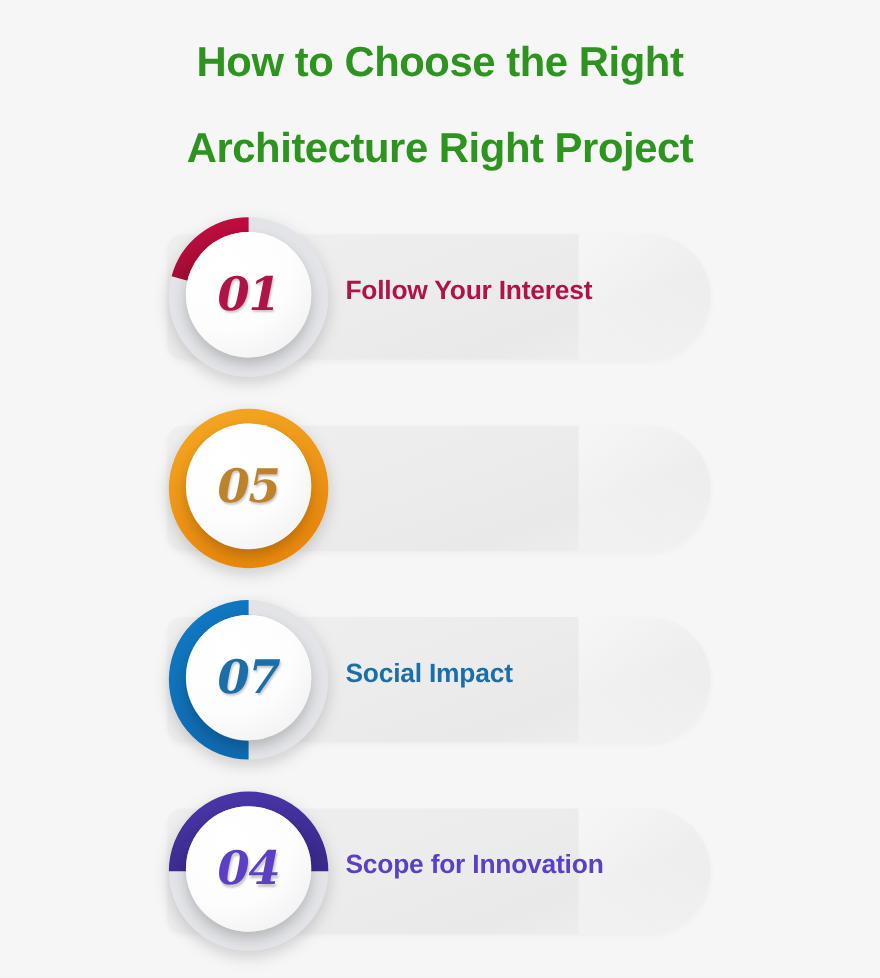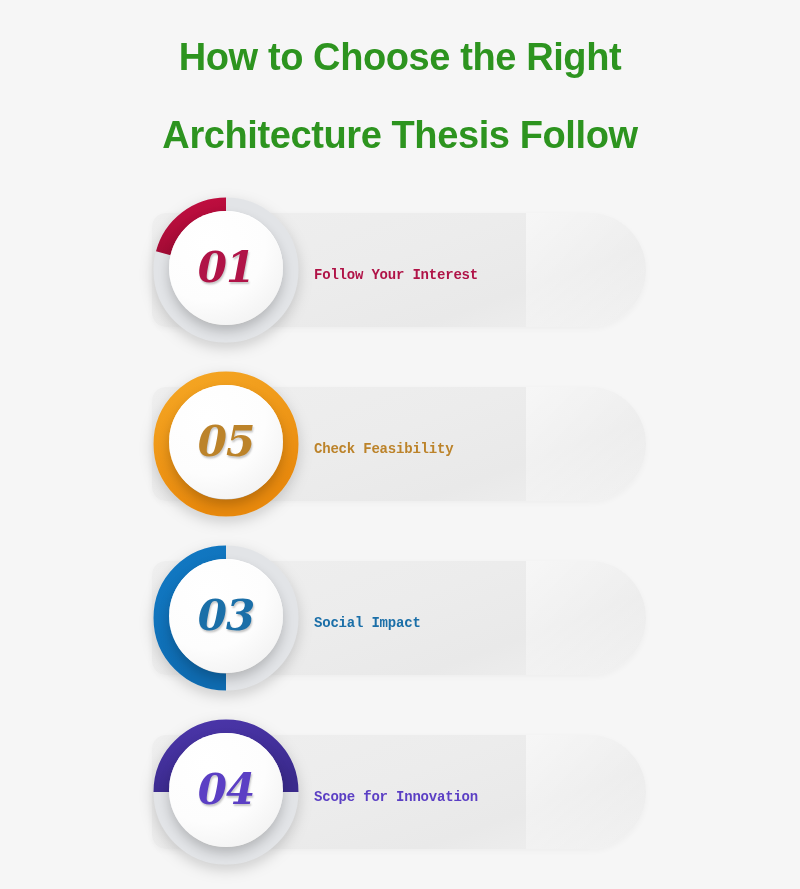--- a/index.html
+++ b/index.html
@@ -101,40 +101,39 @@
     font-size: 42px;
     line-height: 1;
     letter-spacing: -1px;
     text-shadow: 1px 2px 2px rgba(0,0,0,0.22);
     user-select: none;
   }
 
   .step-label {
     position: absolute;
     left: 314px;
-    top: 71px;
-    font-size: 14px;
+    top: 55px;
+    font-size: 24px;
     font-weight: 700;
     letter-spacing: -0.2px;
     white-space: nowrap;
-    font-family: Liberation Mono, monospace;
   }
 
   
   .row-0 { margin-top: 0px; }
   .row-1 { margin-top: 0px; }
   .row-2 { margin-top: 0px; }
   .row-3 { margin-top: 0px; }
 </style>
 </head>
 <body>
 
 <div class="title-block">
   <span class="title-line">How to Choose the Right</span>
-  <span class="title-line">Architecture Thesis Follow</span>
+  <span class="title-line">Architecture Right Project</span>
 </div>
 
 <div class="steps" id="steps-container">
     <div class="step-row row-0">
       <div class="step-bar"></div>
       <div class="badge">
         <div class="ring">
           <svg viewBox="0 0 148 148">
             <defs>
               <linearGradient id="grad0" x1="0" y1="0" x2="0.35" y2="1">
@@ -164,39 +163,38 @@
               </linearGradient>
             </defs>
             <circle cx="74" cy="74" r="64" fill="none" stroke="#e2e4e7" stroke-width="17"></circle>
             <circle cx="74" cy="74" r="64" fill="none" stroke="url(#grad1)" stroke-width="17"></circle>
           </svg>
         </div>
         <div class="badge-disc">
           <span class="badge-num" style="color: rgb(188, 131, 42);">05</span>
         </div>
       </div>
-      <div class="step-label" style="color: rgb(188, 131, 42);">Check Feasibility</div>
     </div>
     <div class="step-row row-2">
       <div class="step-bar"></div>
       <div class="badge">
         <div class="ring">
           <svg viewBox="0 0 148 148">
             <defs>
               <linearGradient id="grad2" x1="0" y1="0" x2="0.35" y2="1">
                 <stop offset="0%" stop-color="#1179c4"></stop>
                 <stop offset="100%" stop-color="#0f6bb0"></stop>
               </linearGradient>
             </defs>
             <circle cx="74" cy="74" r="64" fill="none" stroke="#e2e4e7" stroke-width="17"></circle>
             <path d="M 74 138 A 64 64 0 0 1 73.99999999999999 10" fill="none" stroke="url(#grad2)" stroke-width="17" stroke-linecap="butt"></path>
           </svg>
         </div>
         <div class="badge-disc">
-          <span class="badge-num" style="color: rgb(27, 111, 168);">03</span>
+          <span class="badge-num" style="color: rgb(27, 111, 168);">07</span>
         </div>
       </div>
       <div class="step-label" style="color: rgb(27, 111, 168);">Social Impact</div>
     </div>
     <div class="step-row row-3">
       <div class="step-bar"></div>
       <div class="badge">
         <div class="ring">
           <svg viewBox="0 0 148 148">
             <defs>

